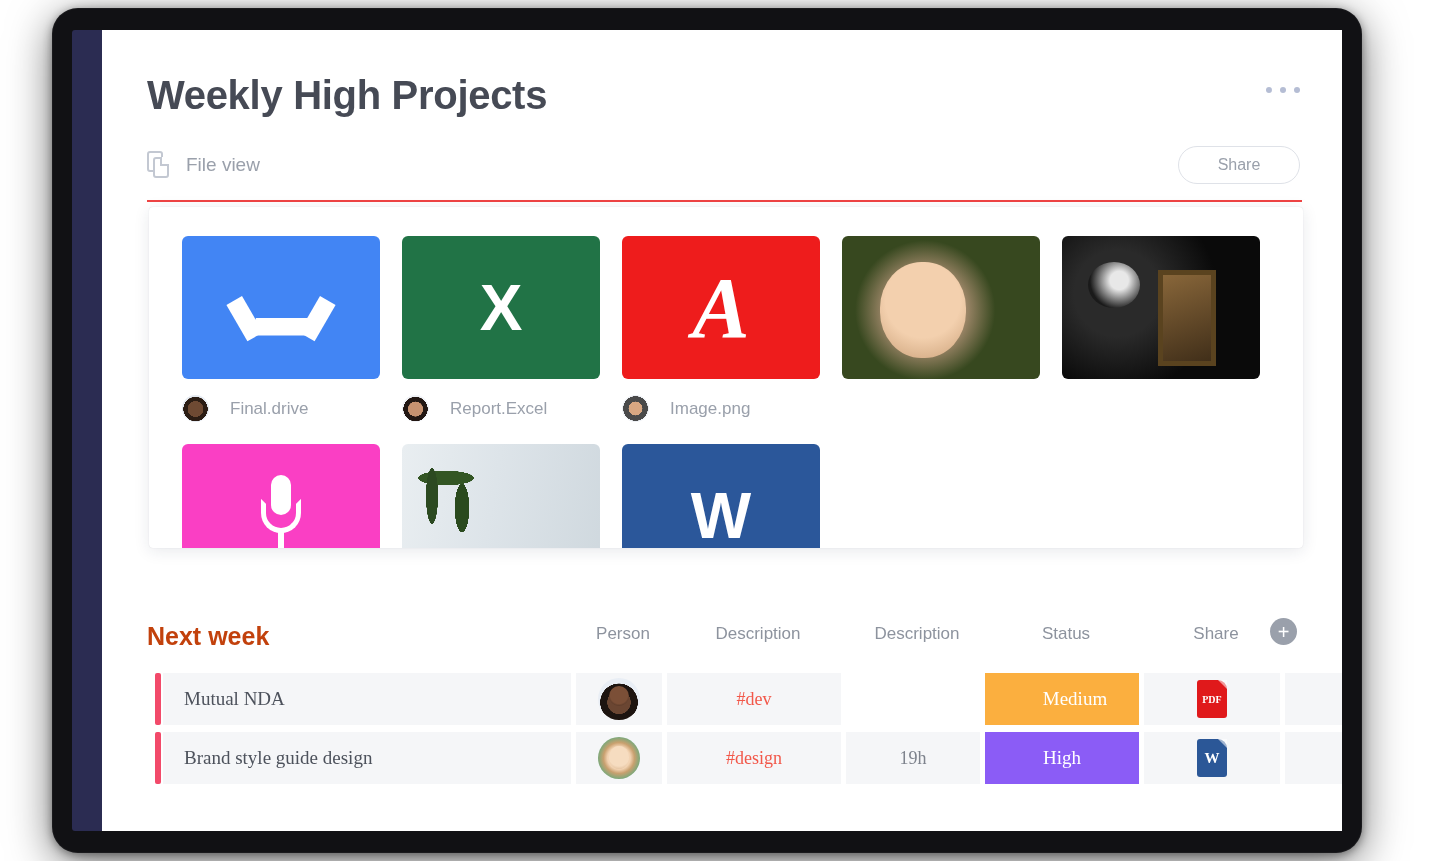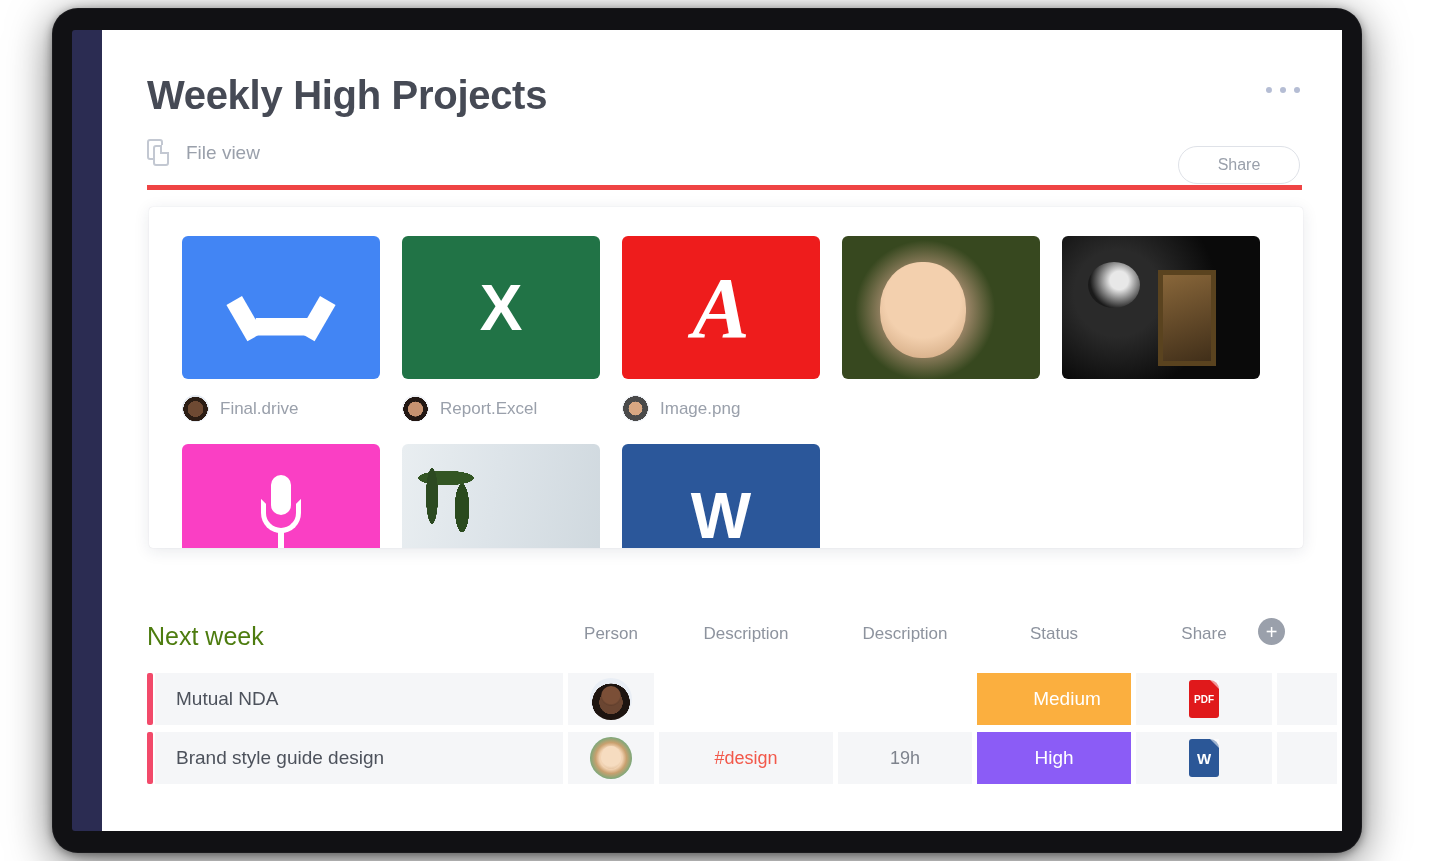--- a/index.html
+++ b/index.html
@@ -58,23 +58,23 @@
     display: flex; align-items: center; justify-content: space-between;
     cursor: pointer;
   }
   #more-menu-button i {
     display:block; width: 6px; height: 6px; border-radius: 50%;
     background: #b5bdd4;
   }
 
   
   #view-tabs {
-    position: absolute; left: 45px; top: 100px;
+    position: absolute; left: 45px; top: 112px;
     width: 1155px; height: 60px;
-    border-bottom: 5px solid #ef4444;
+    border-bottom: 2px solid #ef4444;
   }
   #tab-file-view {
     display: flex; align-items: center; gap: 14px;
     height: 46px; cursor: pointer;
     width: max-content;
   }
   .doc-icon { width: 25px; height: 28px; position: relative; flex: none; }
   .doc-icon .back {
     position: absolute; left: 0; top: 0;
     width: 16px; height: 21px;
@@ -124,21 +124,21 @@
   .file-cell { width: 198px; }
   .file-thumb {
     width: 198px; height: 143px;
     border-radius: 6px;
     overflow: hidden;
     position: relative;
     cursor: pointer;
     background: #eceef2;
   }
   .file-meta {
-    display: flex; align-items: center; gap: 11px;
+    display: flex; align-items: center; gap: 21px;
     margin-top: 16px;
   }
   .file-avatar {
     width: 27px; height: 27px; border-radius: 50%;
     flex: none; overflow: hidden; position: relative;
     background: #dde1e8;
   }
   .file-name { font-size: 17px; color: #9aa0ab; white-space: nowrap; }
 
   
@@ -266,43 +266,43 @@
   
   .acro {
     font-family: "Liberation Serif", serif;
     color:#fff; font-size: 86px; font-weight: bold;
     line-height: 1; font-style: italic;
   }
 
   
   #board-section { position: absolute; left: 45px; top: 558px; width: 1160px; }
   #group-title {
-    font-size: 25px; color: #4d7c0f; font-weight: normal;
+    font-size: 25px; color: #c2410c; font-weight: bold;
     position: absolute; left: 0; top: 34px;
   }
   #table-head {
-    position: absolute; left: 0; top: 36px; width: 1160px;
+    position: absolute; left: 12px; top: 36px; width: 1160px;
     height: 32px;
   }
   .col-head {
     position: absolute; top: 0;
     font-size: 17px; color: #8d939e; text-align: center;
     white-space: nowrap;
   }
   #add-column-button {
     position: absolute; top: -6px; left: 1111px;
     width: 27px; height: 27px; border-radius: 50%;
     background: #9aa0ab; color: #fff;
     display:flex; align-items:center; justify-content:center;
     font-size: 20px; line-height: 1; cursor: pointer;
     font-family: "Liberation Sans", sans-serif;
   }
 
   .board-row {
-    position: absolute; left: 0; width: 1160px; height: 52px;
+    position: absolute; left: 8px; width: 1160px; height: 52px; font-family: Liberation Serif, serif;
   }
   .row-accent {
     position: absolute; left: 0; top: 0; width: 6px; height: 52px;
     background: #f24a6a; border-radius: 2px;
   }
   .cell {
     position: absolute; top: 0; height: 52px;
     background: #f5f6f8;
     display: flex; align-items: center; justify-content: center;
     font-size: 18px; color: #7e838d;
@@ -478,20 +478,21 @@
       <div class="col-head" style="left:989px;width:136px">Share</div>
       <div id="add-column-button">+</div>
     </div>
 
     <div class="board-row" style="top:85px">
       <div class="row-accent"></div>
       <div class="cell cell-title">Mutual NDA</div>
       <div class="cell cell-person">
         <span class="avatar-sm av-woman-dark"></span>
       </div>
+      <div class="cell cell-desc1">#dev</div>
       <div class="cell cell-status badge-medium">Medium</div>
       <div class="cell cell-files">
         <span class="filetag pdf">PDF</span>
       </div>
       <div class="cell cell-extra"></div>
     </div>
 
     <div class="board-row" style="top:144px">
       <div class="row-accent"></div>
       <div class="cell cell-title">Brand style guide design</div>

